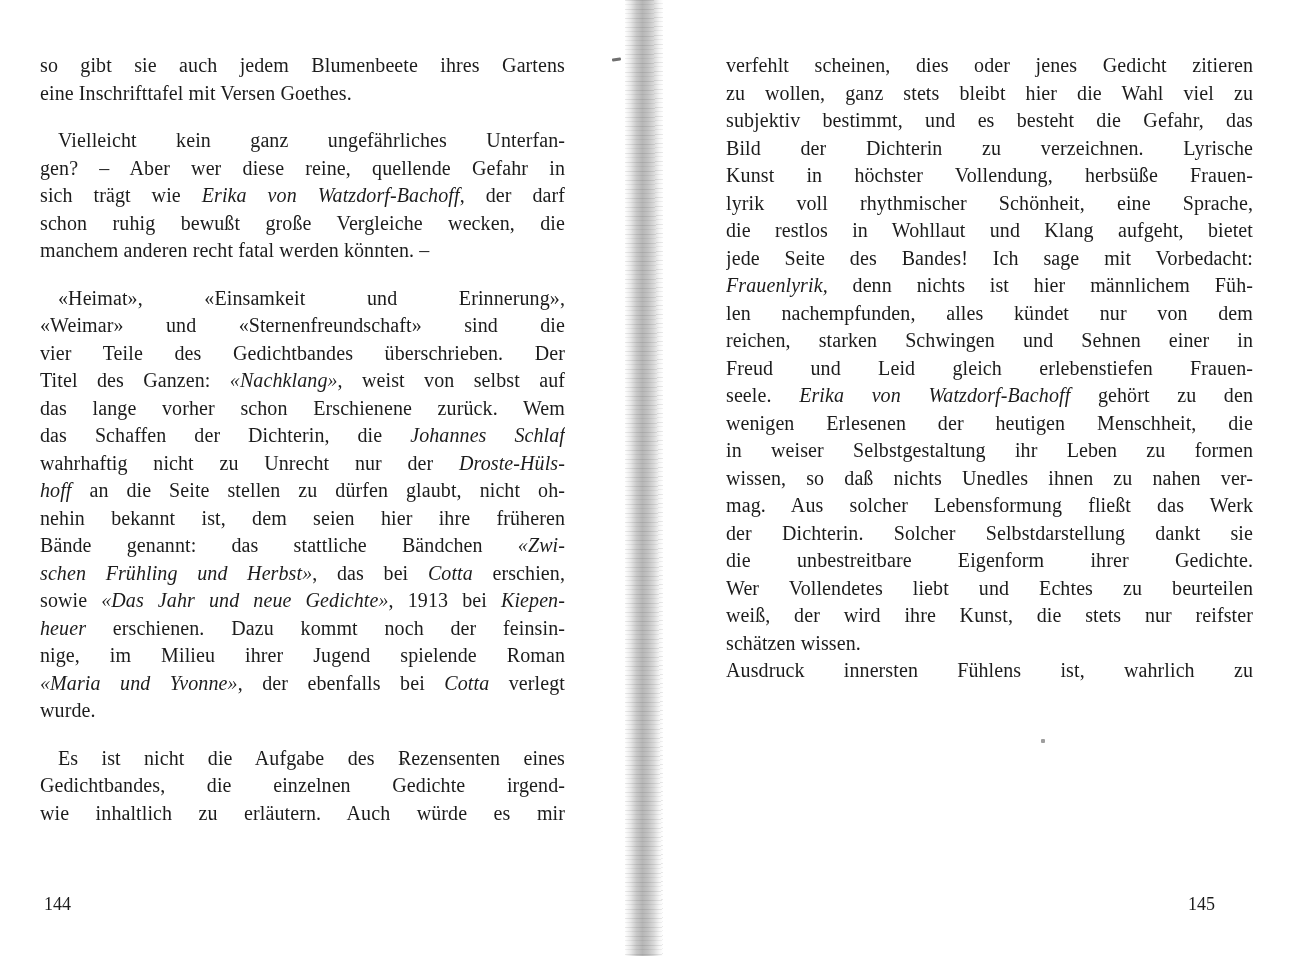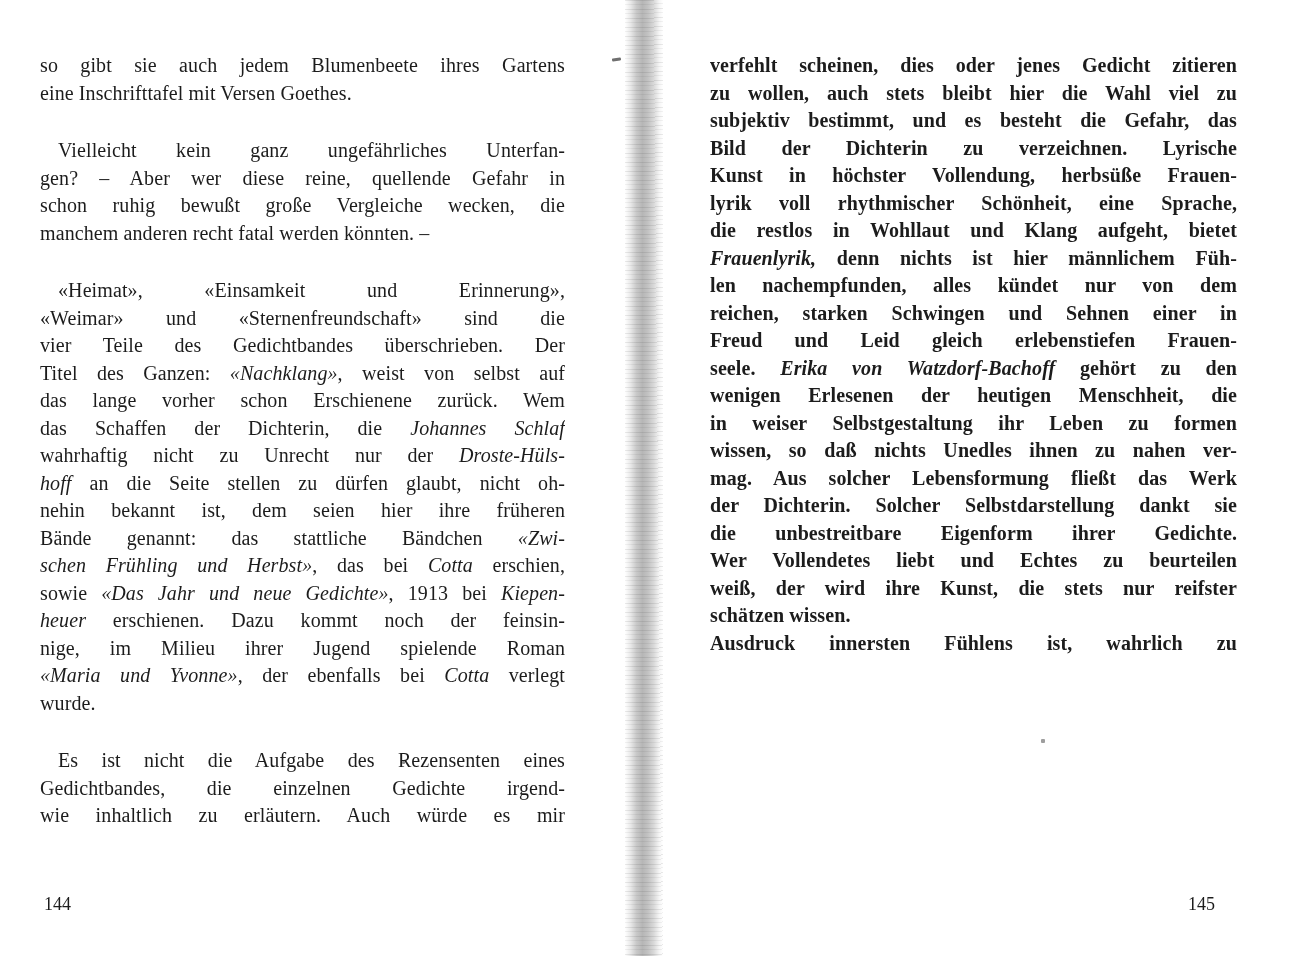--- a/index.html
+++ b/index.html
@@ -6,24 +6,24 @@
   body {
     width: 1300px; height: 956px;
     background: #ffffff;
     position: relative;
     overflow: hidden;
     font-family: "Liberation Serif", serif;
     color: #1c1c1c;
   }
   .page-col { position: absolute; top: 52px; }
   #left-col  { left: 40px;  width: 525px; }
-  #right-col { left: 710px; width: 527px; font-weight: bold; }
+  #right-col { left: 726px; width: 527px; }
 
   .para { margin: 0; }
-  .para + .para { margin-top: 30px; }
+  .para + .para { margin-top: 20px; }
 
   .line {
     font-size: 20px;
     line-height: 27.5px;
     text-align: justify;
     text-align-last: justify;
     overflow: hidden;
     letter-spacing: 0.1px;
   }
   .line.endline { text-align-last: left; }
@@ -78,20 +78,21 @@
 <div id="gutter"></div>
 
 <div id="left-col" class="page-col">
     <div class="para">
       <div class="line"><span>so gibt sie auch jedem Blumenbeete ihres Gartens</span></div>
       <div class="line endline"><span>eine Inschrifttafel mit Versen Goethes.</span></div>
     </div>
     <div class="para indented">
       <div class="line"><span>Vielleicht kein ganz ungefährliches Unterfan-</span></div>
       <div class="line"><span>gen? – Aber wer diese reine, quellende Gefahr in</span></div>
+      <div class="line"><span>sich trägt wie </span><span class="i">Erika von Watzdorf-Bachoff</span><span>, der darf</span></div>
       <div class="line"><span>schon ruhig bewußt große Vergleiche wecken, die</span></div>
       <div class="line endline"><span>manchem anderen recht fatal werden könnten. –</span></div>
     </div>
     <div class="para indented">
       <div class="line"><span>«Heimat», «Einsamkeit und Erinnerung»,</span></div>
       <div class="line"><span>«Weimar» und «Sternenfreundschaft» sind die</span></div>
       <div class="line"><span>vier Teile des Gedichtbandes überschrieben. Der</span></div>
       <div class="line"><span>Titel des Ganzen: </span><span class="i">«Nachklang»</span><span>, weist von selbst auf</span></div>
       <div class="line"><span>das lange vorher schon Erschienene zurück. Wem</span></div>
       <div class="line"><span>das Schaffen der Dichterin, die </span><span class="i">Johannes Schlaf</span></div>
@@ -108,26 +109,27 @@
     </div>
     <div class="para indented">
       <div class="line"><span>Es ist nicht die Aufgabe des Rezensenten eines</span></div>
       <div class="line"><span>Gedichtbandes, die einzelnen Gedichte irgend-</span></div>
       <div class="line"><span>wie inhaltlich zu erläutern. Auch würde es mir</span></div>
     </div>
   </div>
 <div id="right-col" class="page-col">
     <div class="para">
       <div class="line"><span>verfehlt scheinen, dies oder jenes Gedicht zitieren</span></div>
-      <div class="line"><span>zu wollen, auch stets bleibt hier die Wahl viel zu</span></div>
+      <div class="line"><span>zu wollen, ganz stets bleibt hier die Wahl viel zu</span></div>
       <div class="line"><span>subjektiv bestimmt, und es besteht die Gefahr, das</span></div>
       <div class="line"><span>Bild der Dichterin zu verzeichnen. Lyrische</span></div>
       <div class="line"><span>Kunst in höchster Vollendung, herbsüße Frauen-</span></div>
       <div class="line"><span>lyrik voll rhythmischer Schönheit, eine Sprache,</span></div>
       <div class="line"><span>die restlos in Wohllaut und Klang aufgeht, bietet</span></div>
+      <div class="line"><span>jede Seite des Bandes! Ich sage mit Vorbedacht:</span></div>
       <div class="line"><span class="i">Frauenlyrik,</span><span> denn nichts ist hier männlichem Füh-</span></div>
       <div class="line"><span>len nachempfunden, alles kündet nur von dem</span></div>
       <div class="line"><span>reichen, starken Schwingen und Sehnen einer in</span></div>
       <div class="line"><span>Freud und Leid gleich erlebenstiefen Frauen-</span></div>
       <div class="line"><span>seele. </span><span class="i">Erika von Watzdorf-Bachoff</span><span> gehört zu den</span></div>
       <div class="line"><span>wenigen Erlesenen der heutigen Menschheit, die</span></div>
       <div class="line"><span>in weiser Selbstgestaltung ihr Leben zu formen</span></div>
       <div class="line"><span>wissen, so daß nichts Unedles ihnen zu nahen ver-</span></div>
       <div class="line"><span>mag. Aus solcher Lebensformung fließt das Werk</span></div>
       <div class="line"><span>der Dichterin. Solcher Selbstdarstellung dankt sie</span></div>

